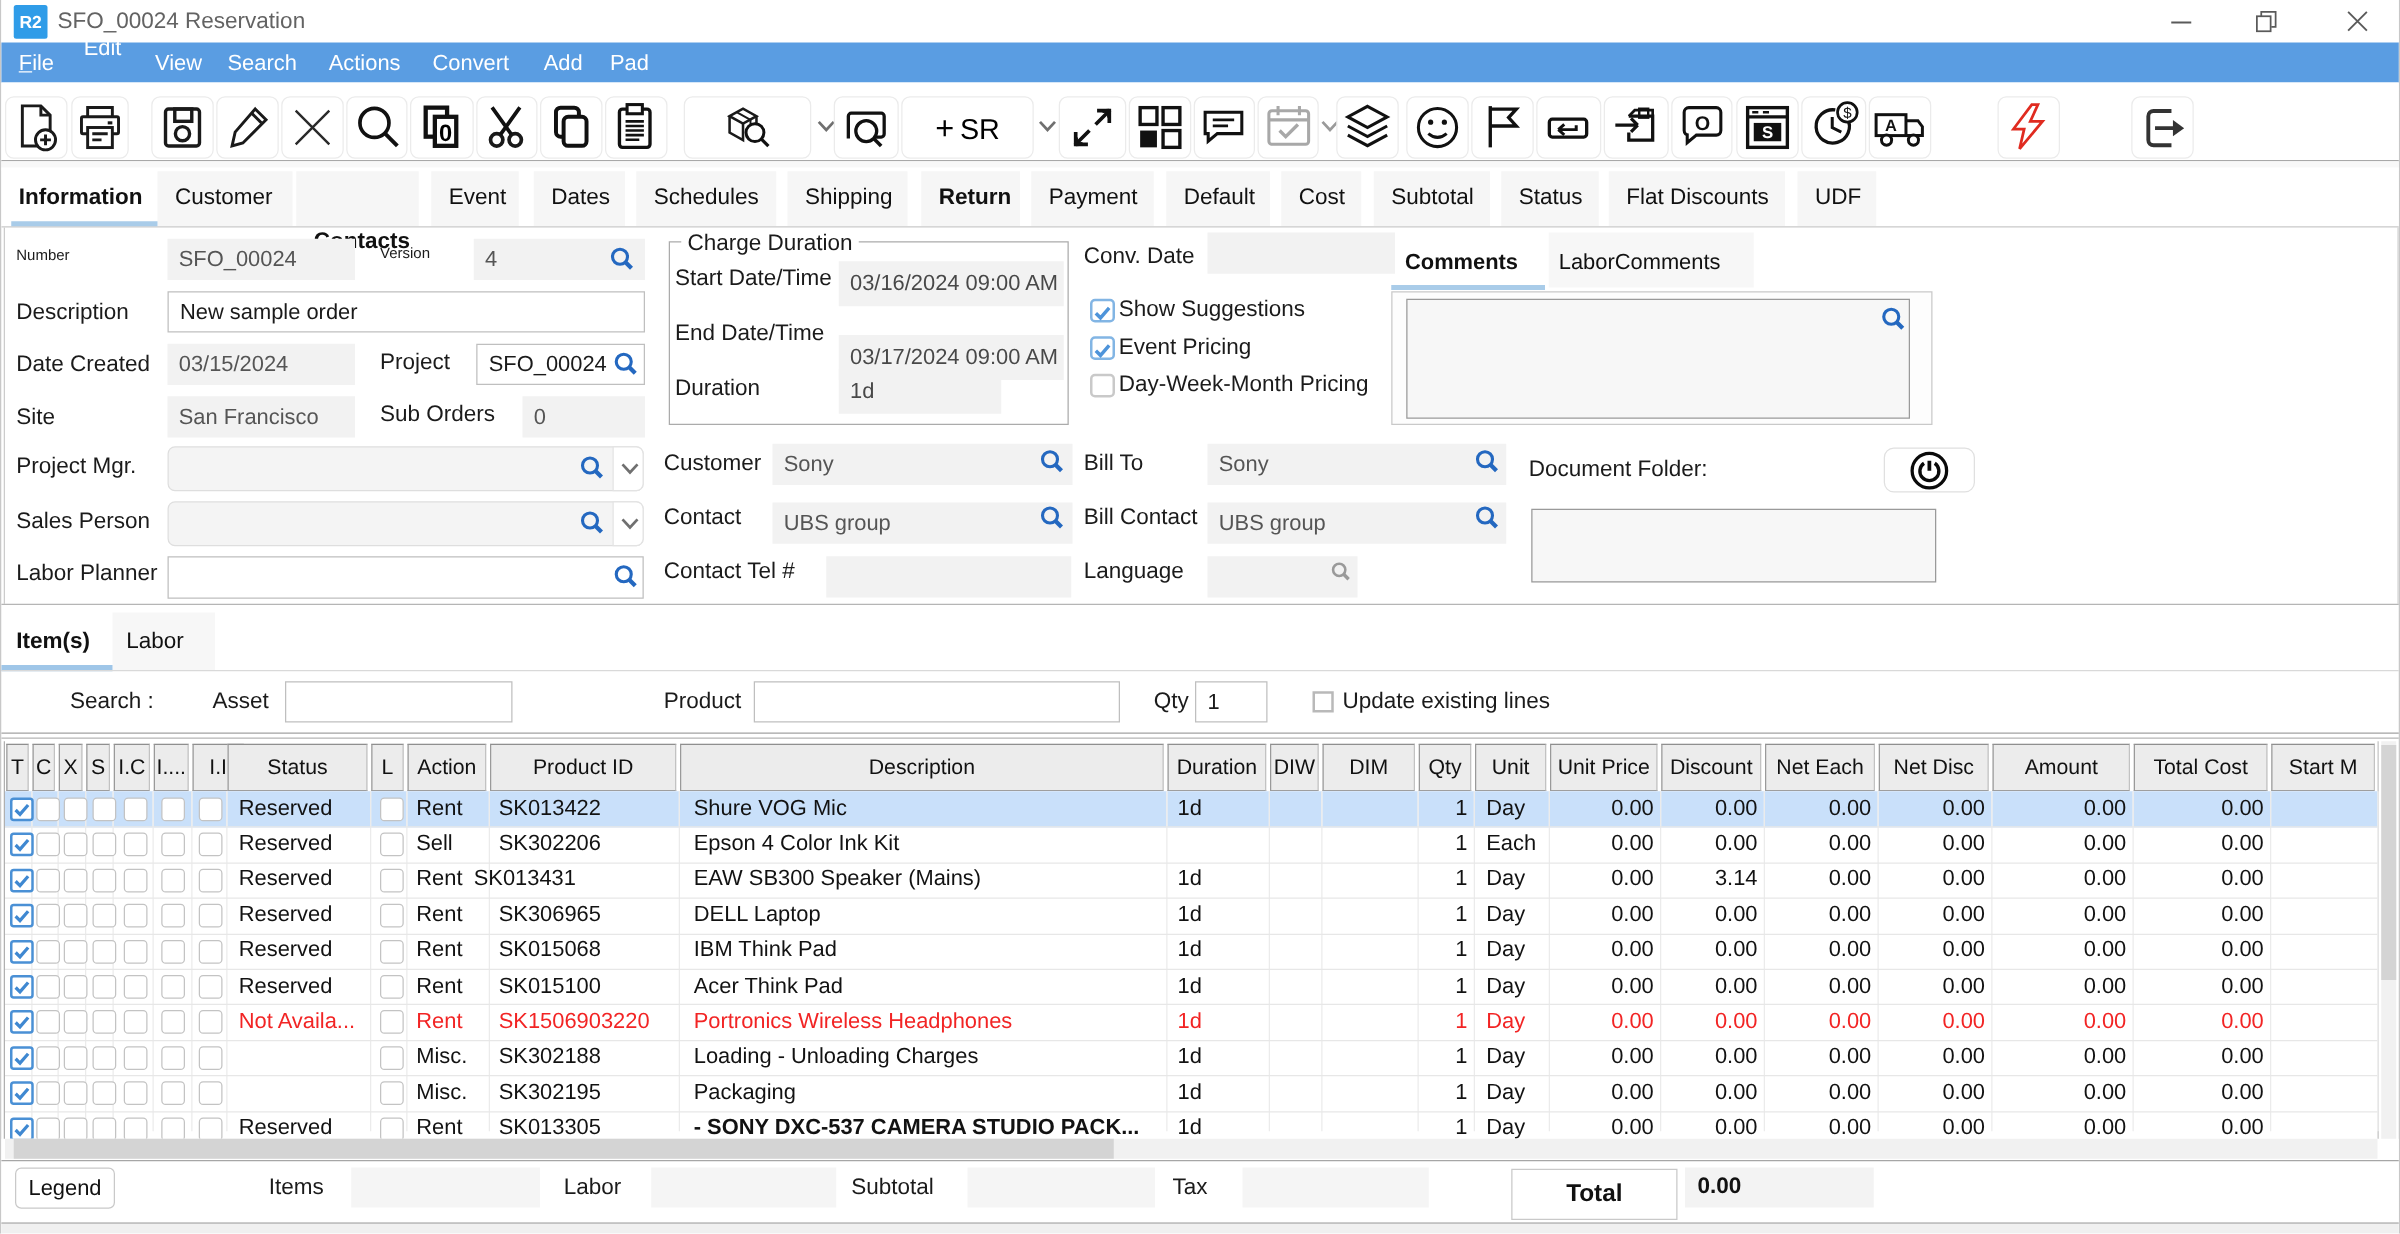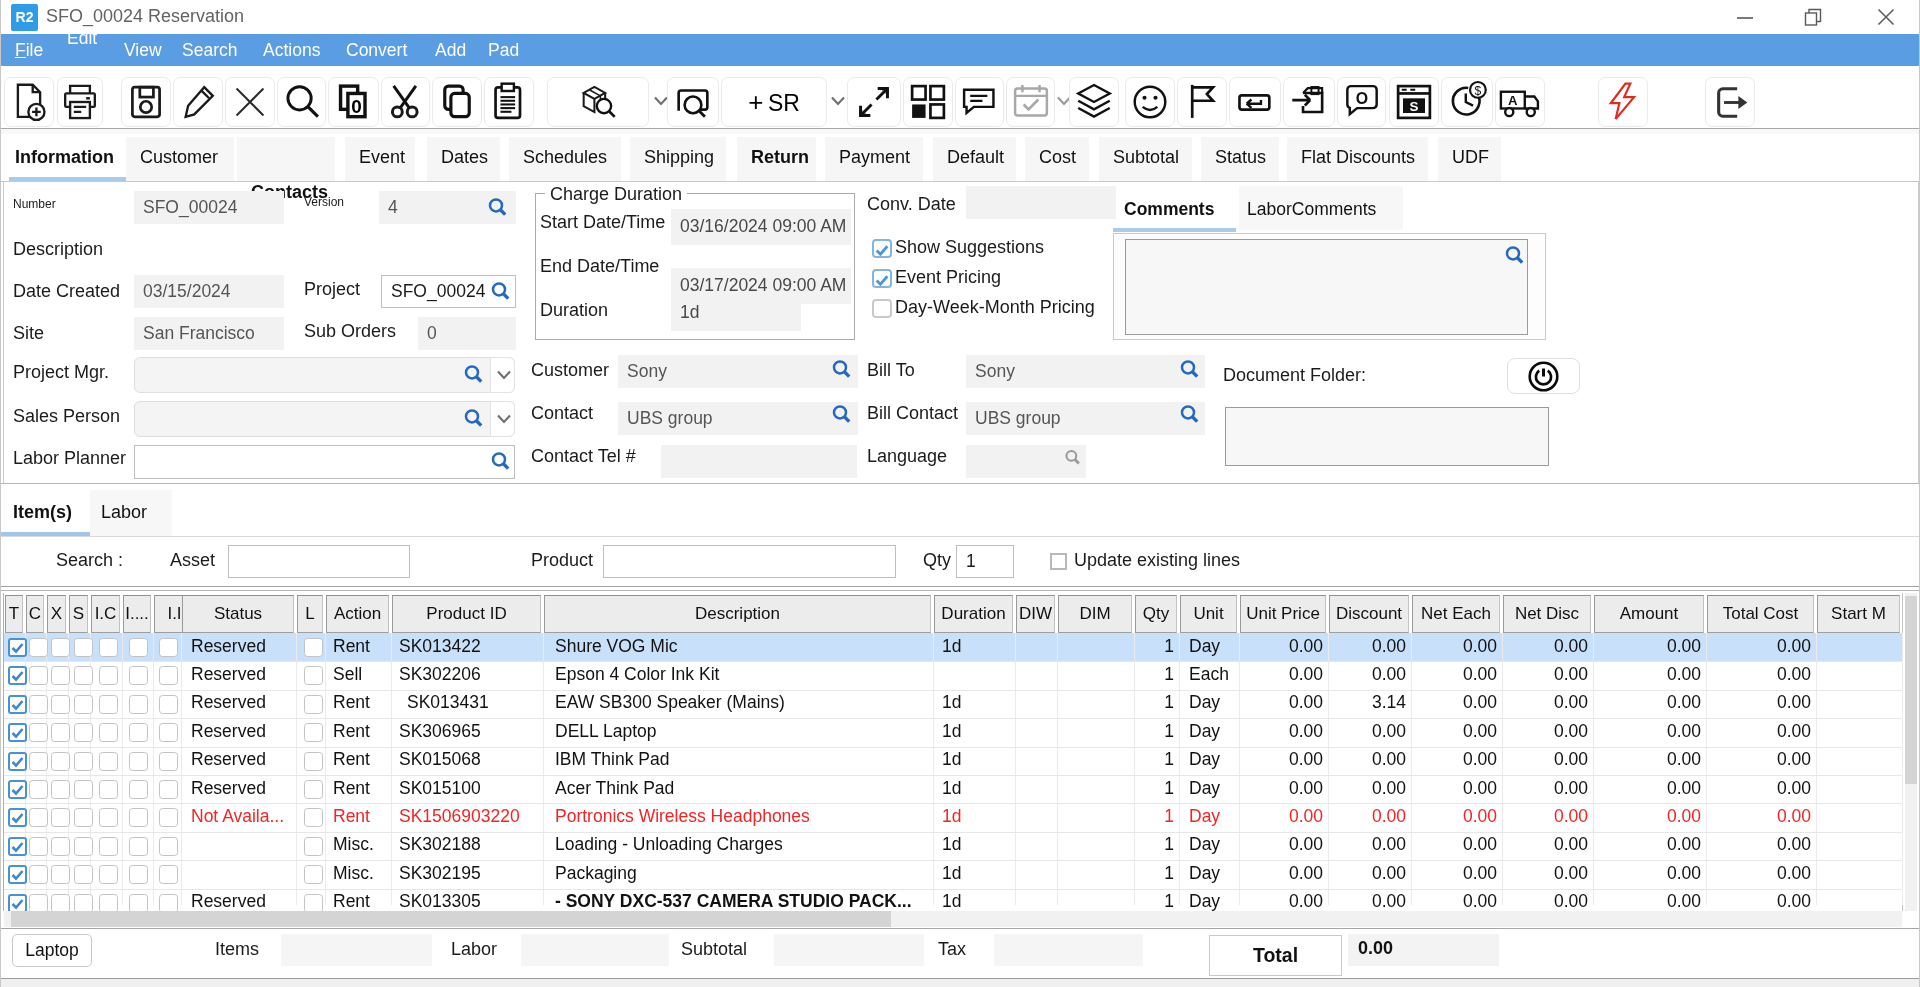--- a/index.html
+++ b/index.html
@@ -303,20 +303,23 @@
     </div>
 <div class="lbl" style="left:303px;top:195px;font-size:12px">Version</div>
 <div class="inp" style="left:378px;top:191px;width:137px;height:33px">
       <div class="val">4</div>
     </div>
 <svg class="mag" style="left:486px;top:197px" width="22" height="22" viewBox="0 0 22 22">
 <circle cx="9" cy="8.4" r="6" fill="none" stroke="#2468c0" stroke-width="2.5"></circle>
 <line x1="13.4" y1="12.8" x2="18.2" y2="17.6" stroke="#2468c0" stroke-width="3.4"></line>
     </svg>
 <div class="lbl" style="left:12px;top:239px;font-size:18px">Description</div>
+<div class="inpw" style="left:133px;top:233px;width:382px;height:33px">
+      <div class="valk">New sample order</div>
+    </div>
 <div class="lbl" style="left:12px;top:281px;font-size:18px">Date Created</div>
 <div class="inp" style="left:133px;top:275px;width:150px;height:33px">
       <div class="val">03/15/2024</div>
     </div>
 <div class="lbl" style="left:303px;top:279px;font-size:18px">Project</div>
 <div class="inpw" style="left:380px;top:275px;width:135px;height:33px">
       <div class="valk">SFO_00024</div>
     </div>
 <svg class="mag" style="left:489px;top:281px" width="22" height="22" viewBox="0 0 22 22">
 <circle cx="9" cy="8.4" r="6" fill="none" stroke="#2468c0" stroke-width="2.5"></circle>
@@ -599,21 +602,21 @@
       </svg></div>
 <div class="cbg" style="left:28px;top:695px;"></div>
 <div class="cbg" style="left:50px;top:695px;"></div>
 <div class="cbg" style="left:73px;top:695px;"></div>
 <div class="cbg" style="left:98px;top:695px;"></div>
 <div class="cbg" style="left:128px;top:695px;"></div>
 <div class="cbg" style="left:158px;top:695px;"></div>
 <div class="cbg" style="left:303px;top:695px;"></div>
 <div class="cell" style="left:190px;top:692px;">Reserved</div>
 <div class="cell" style="left:332px;top:692px;">Rent</div>
-<div class="cell" style="left:406px;top:692px;text-align:center;">SK013431</div>
+<div class="cell" style="left:378px;top:692px;text-align:center;">SK013431</div>
 <div class="cell" style="left:554px;top:692px;">EAW SB300 Speaker (Mains)</div>
 <div class="cell" style="left:941px;top:692px;">1d</div>
 <div class="cellr" style="left:1133px;top:692px;width:40px;">1</div>
 <div class="cell" style="left:1188px;top:692px;">Day</div>
 <div class="cellr" style="left:1238px;top:692px;width:84px;">0.00</div>
 <div class="cellr" style="left:1327px;top:692px;width:78px;">3.14</div>
 <div class="cellr" style="left:1410px;top:692px;width:86px;">0.00</div>
 <div class="cellr" style="left:1501px;top:692px;width:86px;">0.00</div>
 <div class="cellr" style="left:1592px;top:692px;width:108px;">0.00</div>
 <div class="cellr" style="left:1705px;top:692px;width:105px;">0.00</div>
@@ -782,21 +785,21 @@
 <div class="cellr" style="left:1410px;top:891px;width:86px;">0.00</div>
 <div class="cellr" style="left:1501px;top:891px;width:86px;">0.00</div>
 <div class="cellr" style="left:1592px;top:891px;width:108px;">0.00</div>
 <div class="cellr" style="left:1705px;top:891px;width:105px;">0.00</div>
 <div class="ab" style="left:0;top:911px;width:1920px;height:76px;background:#fff;"></div>
 <div class="ab" style="left:3px;top:911px;width:1898px;height:16px;background:#f1f1f1;"></div>
 <div class="ab" style="left:10px;top:911px;width:880px;height:16px;background:#d4d4d4;"></div>
 <div class="ab" style="left:1904px;top:593px;width:12px;height:318px;background:#f1f1f1;"></div>
 <div class="ab" style="left:1904px;top:596px;width:12px;height:188px;background:#d4d4d4;"></div>
 <div class="ab" style="left:0;top:928px;width:1920px;height:1px;background:#a6a6a6;"></div>
-<div class="ab" style="left:11px;top:934px;width:80px;height:33px;background:#fff;border:1px solid #c9c9c9;border-radius:5px;font-size:17.5px;color:#111;text-align:center;line-height:31px;">Laptop</div>
+<div class="ab" style="left:11px;top:934px;width:80px;height:33px;background:#fff;border:1px solid #c9c9c9;border-radius:5px;font-size:17.5px;color:#111;text-align:center;line-height:31px;">Legend</div>
 <div class="lbl" style="left:214px;top:939px;font-size:18px">Items</div>
 <div class="inp" style="left:280px;top:934px;width:151px;height:32px;background:#f5f5f5;"></div>
 <div class="lbl" style="left:450px;top:939px;font-size:18px">Labor</div>
 <div class="inp" style="left:520px;top:934px;width:148px;height:32px;background:#f5f5f5;"></div>
 <div class="lbl" style="left:680px;top:939px;font-size:18px">Subtotal</div>
 <div class="inp" style="left:773px;top:934px;width:150px;height:32px;background:#f5f5f5;"></div>
 <div class="lbl" style="left:937px;top:939px;font-size:18px">Tax</div>
 <div class="inp" style="left:993px;top:934px;width:149px;height:32px;background:#f5f5f5;"></div>
 <div class="ab" style="left:1208px;top:935px;width:133px;height:41px;background:#fff;border:1px solid #c9c9c9;font-size:19.5px;font-weight:bold;color:#111;text-align:center;line-height:39px;">Total</div>
 <div class="ab" style="left:1347px;top:934px;width:151px;height:32px;background:#f3f3f3;">

